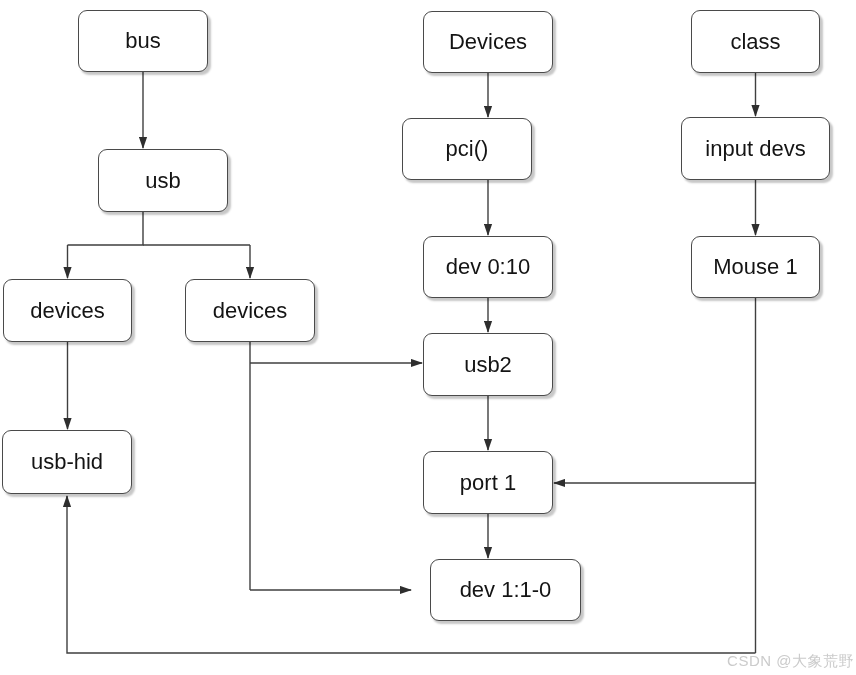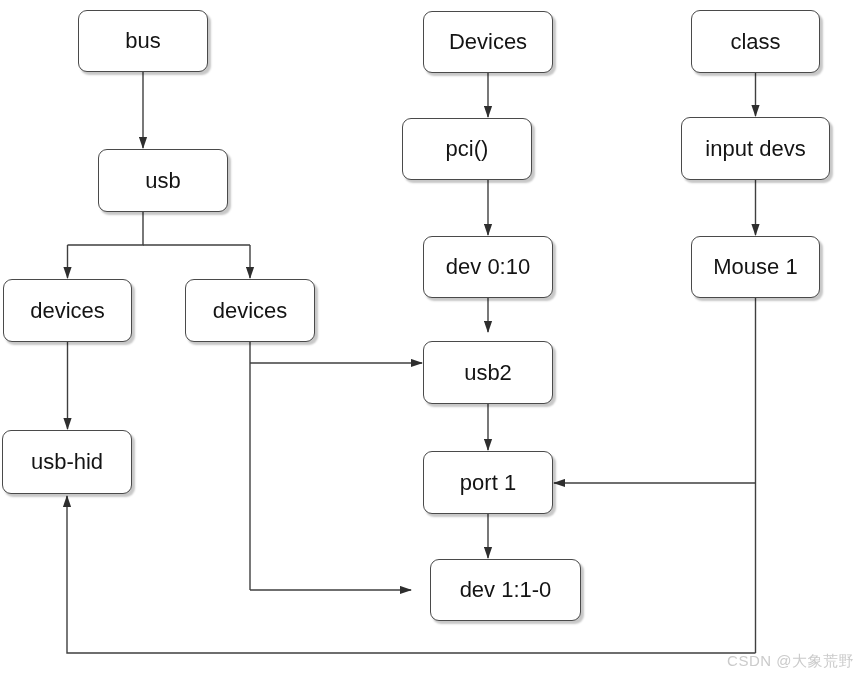--- a/index.html
+++ b/index.html
@@ -107,21 +107,21 @@
 
   <div class="node" style="left:423px; top:11px;  width:130px; height:62px;">
     <span>Devices</span>
   </div>
   <div class="node" style="left:402px; top:118px; width:130px; height:62px;">
     <span>pci()</span>
   </div>
   <div class="node" style="left:423px; top:236px; width:130px; height:62px;">
     <span>dev 0:10</span>
   </div>
-  <div class="node" style="left:423px; top:333px; width:130px; height:63px;margin-top:8px;">
+  <div class="node" style="left:423px; top:333px; width:130px; height:63px;">
     <span>usb2</span>
   </div>
   <div class="node" style="left:423px; top:451px; width:130px; height:63px;">
     <span>port 1</span>
   </div>
   <div class="node" style="left:412px; top:559px; width:151px; height:62px;margin-left:18px;">
     <span>dev 1:1-0</span>
   </div>
 
   <div class="node" style="left:691px; top:10px;  width:129px; height:63px;">

